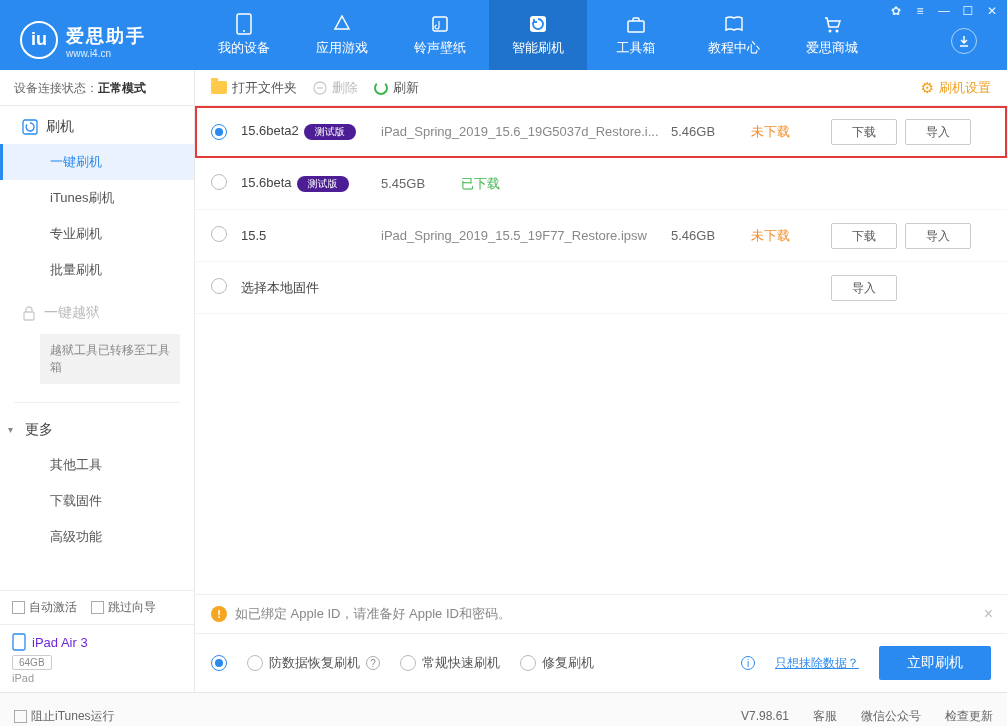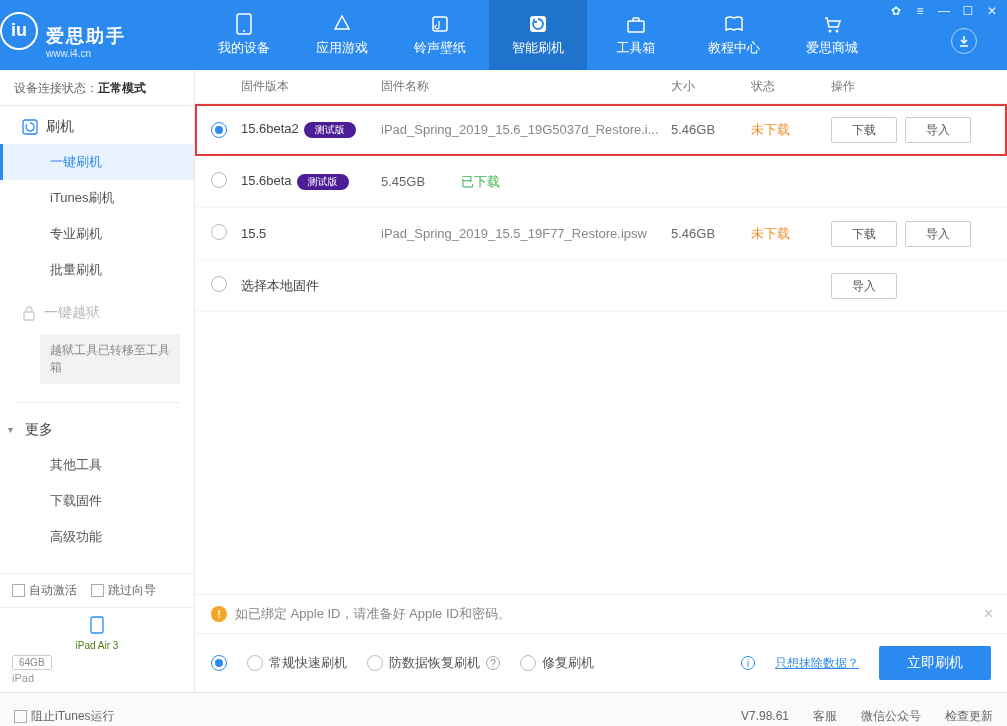--- a/index.html
+++ b/index.html
@@ -1,20 +1,20 @@
 <!DOCTYPE html>
 <html><head>
 <meta charset="utf-8">
 <style>
 * { margin: 0; padding: 0; box-sizing: border-box; font-family: "Microsoft YaHei", Arial, sans-serif; }
 body { width: 1007px; height: 726px; background: #fff; font-size: 13px; color: #333; overflow: hidden; }
 
 
 .header { height: 70px; background: #2b8aef; display: flex; align-items: center; position: relative; }
-.logo-area { display: flex; align-items: flex-start; width: 195px; }
+.logo-area { display: flex; align-items: flex-end; padding-left: 20px; width: 195px; }
 .logo-badge { width: 38px; height: 38px; border: 2px solid #fff; border-radius: 50%; display: flex; align-items: center; justify-content: center; margin-right: 8px; }
 .logo-badge span { color: #fff; font-weight: bold; font-size: 18px; }
 .brand { color: #fff; }
 .brand-top { font-size: 18px; font-weight: bold; letter-spacing: 2px; margin-top: 12px; }
 .brand-bottom { font-size: 10px; opacity: 0.85; }
 .nav { display: flex; height: 100%; flex: 1; }
 .nav-item { width: 98px; display: flex; flex-direction: column; align-items: center; justify-content: center; color: #fff; font-size: 13px; cursor: pointer; gap: 4px; }
 .nav-item.active { background: #1f73cd; }
 .nav-icon { width: 22px; height: 22px; display: flex; align-items: center; justify-content: center; }
 .win-ctrls { position: absolute; top: 4px; right: 8px; display: flex; gap: 10px; color: #fff; font-size: 12px; }
@@ -32,21 +32,21 @@
 .side-head.expand::before { content: "▾"; font-size: 10px; margin-left: -14px; margin-right: 4px; color: #888; }
 .side-item { padding: 9px 22px 9px 50px; font-size: 13px; color: #555; cursor: pointer; }
 .side-item.active { background: #eaf3fd; color: #2b8aef; border-left: 3px solid #2b8aef; padding-left: 47px; }
 .side-note { margin: 4px 14px 8px 40px; padding: 8px 10px; background: #f2f2f2; color: #888; font-size: 12px; line-height: 1.4; }
 .side-divider { border-top: 1px solid #eee; margin: 6px 14px; }
 
 .sidebar-bottom { margin-top: auto; border-top: 1px solid #eee; }
 .sb-row { display: flex; align-items: center; padding: 8px 12px; gap: 14px; font-size: 12px; color: #666; }
 .chk { width: 13px; height: 13px; border: 1px solid #aaa; display: inline-block; vertical-align: middle; margin-right: 4px; }
 .device-chip { padding: 8px 12px; }
-.device-name { color: #4d7c0f; font-size: 10px; display: flex; align-items: center; gap: 6px; flex-direction: column; }
+.device-name { color: #6d28d9; font-size: 13px; display: flex; align-items: center; gap: 6px; }
 .device-badge { display: inline-block; padding: 1px 6px; font-size: 10px; color: #888; border: 1px solid #ccc; border-radius: 2px; margin-top: 4px; }
 .device-sub { font-size: 11px; color: #999; margin-top: 2px; }
 
 
 .content { flex: 1; display: flex; flex-direction: column; }
 .toolbar { height: 36px; display: flex; align-items: center; padding: 0 16px; border-bottom: 1px solid #eee; gap: 16px; font-size: 13px; }
 .tb-item { display: flex; align-items: center; gap: 5px; cursor: pointer; color: #555; }
 .tb-item.disabled { color: #bbb; cursor: default; }
 .tb-spacer { flex: 1; }
 .tb-settings { color: #f0a020; display: flex; align-items: center; gap: 5px; cursor: pointer; }
@@ -245,29 +245,43 @@
             </svg>
           <span>iPad Air 3</span>
         </div>
         <span class="device-badge">64GB</span>
         <div class="device-sub">iPad</div>
       </div>
     </div>
   </div>
 
   <div class="content">
-
-    <div class="thead">
-      <div class="col-radio"></div>
-      <div class="col-ver">固件版本</div>
-      <div class="col-name">固件名称</div>
-      <div class="col-size">大小</div>
-      <div class="col-status">状态</div>
-      <div class="col-ops">操作</div>
-    </div>
+    <div class="toolbar">
+      <div class="tb-item">
+        <span class="folder-ic"></span>
+        <span>打开文件夹</span>
+      </div>
+      <div class="tb-item disabled">
+        <svg width="14" height="14" viewBox="0 0 14 14">
+            <circle cx="7" cy="7" r="6" fill="none" stroke="#ccc" stroke-width="1.3"></circle>
+            <path d="M4 7 h6" stroke="#ccc" stroke-width="1.3"></path>
+          </svg>
+        <span>删除</span>
+      </div>
+      <div class="tb-item">
+        <span class="refresh-ic"></span>
+        <span>刷新</span>
+      </div>
+      <div class="tb-spacer"></div>
+      <div class="tb-settings">
+        <span class="gear-ic">⚙</span>
+        <span>刷机设置</span>
+      </div>
+    </div>
+
 
     <div class="rows" id="rows">
         <div class="frow highlight">
           <div class="col-radio"><span class="radio sel"></span></div>
           <div class="col-ver"><span class="ver-txt">15.6beta2</span><span class="beta-tag">测试版</span></div>
           <div class="col-name fname">iPad_Spring_2019_15.6_19G5037d_Restore.i...</div>
           <div class="col-size fsize">5.46GB</div>
           <div class="col-status status-notdl">未下载</div>
           <div class="col-ops"><span class="btn">下载</span><span class="btn">导入</span></div>
         </div>
@@ -301,26 +315,26 @@
         <span class="alert-ic">!</span>
         <span>如已绑定 Apple ID，请准备好 Apple ID和密码。</span>
         <span class="alert-close">×</span>
       </div>
       <div class="mode-bar">
         <div class="mode-opt">
             <span class="radio sel"></span>
           </div>
         <div class="mode-opt">
             <span class="radio"></span>
-            <span>常规快速刷机</span>
+            <span>防数据恢复刷机</span>
+            <span class="help-q">?</span>
           </div>
         <div class="mode-opt">
             <span class="radio"></span>
-            <span>防数据恢复刷机</span>
-            <span class="help-q">?</span>
+            <span>常规快速刷机</span>
           </div>
         <div class="mode-opt">
             <span class="radio"></span>
             <span>修复刷机</span>
           </div>
         <div class="mode-spacer"></div>
         <span class="help-q" style="border-color:#2b8aef;color:#2b8aef;">i</span>
         <span class="link-blue">只想抹除数据？</span>
         <div class="primary-btn">立即刷机</div>
       </div>

